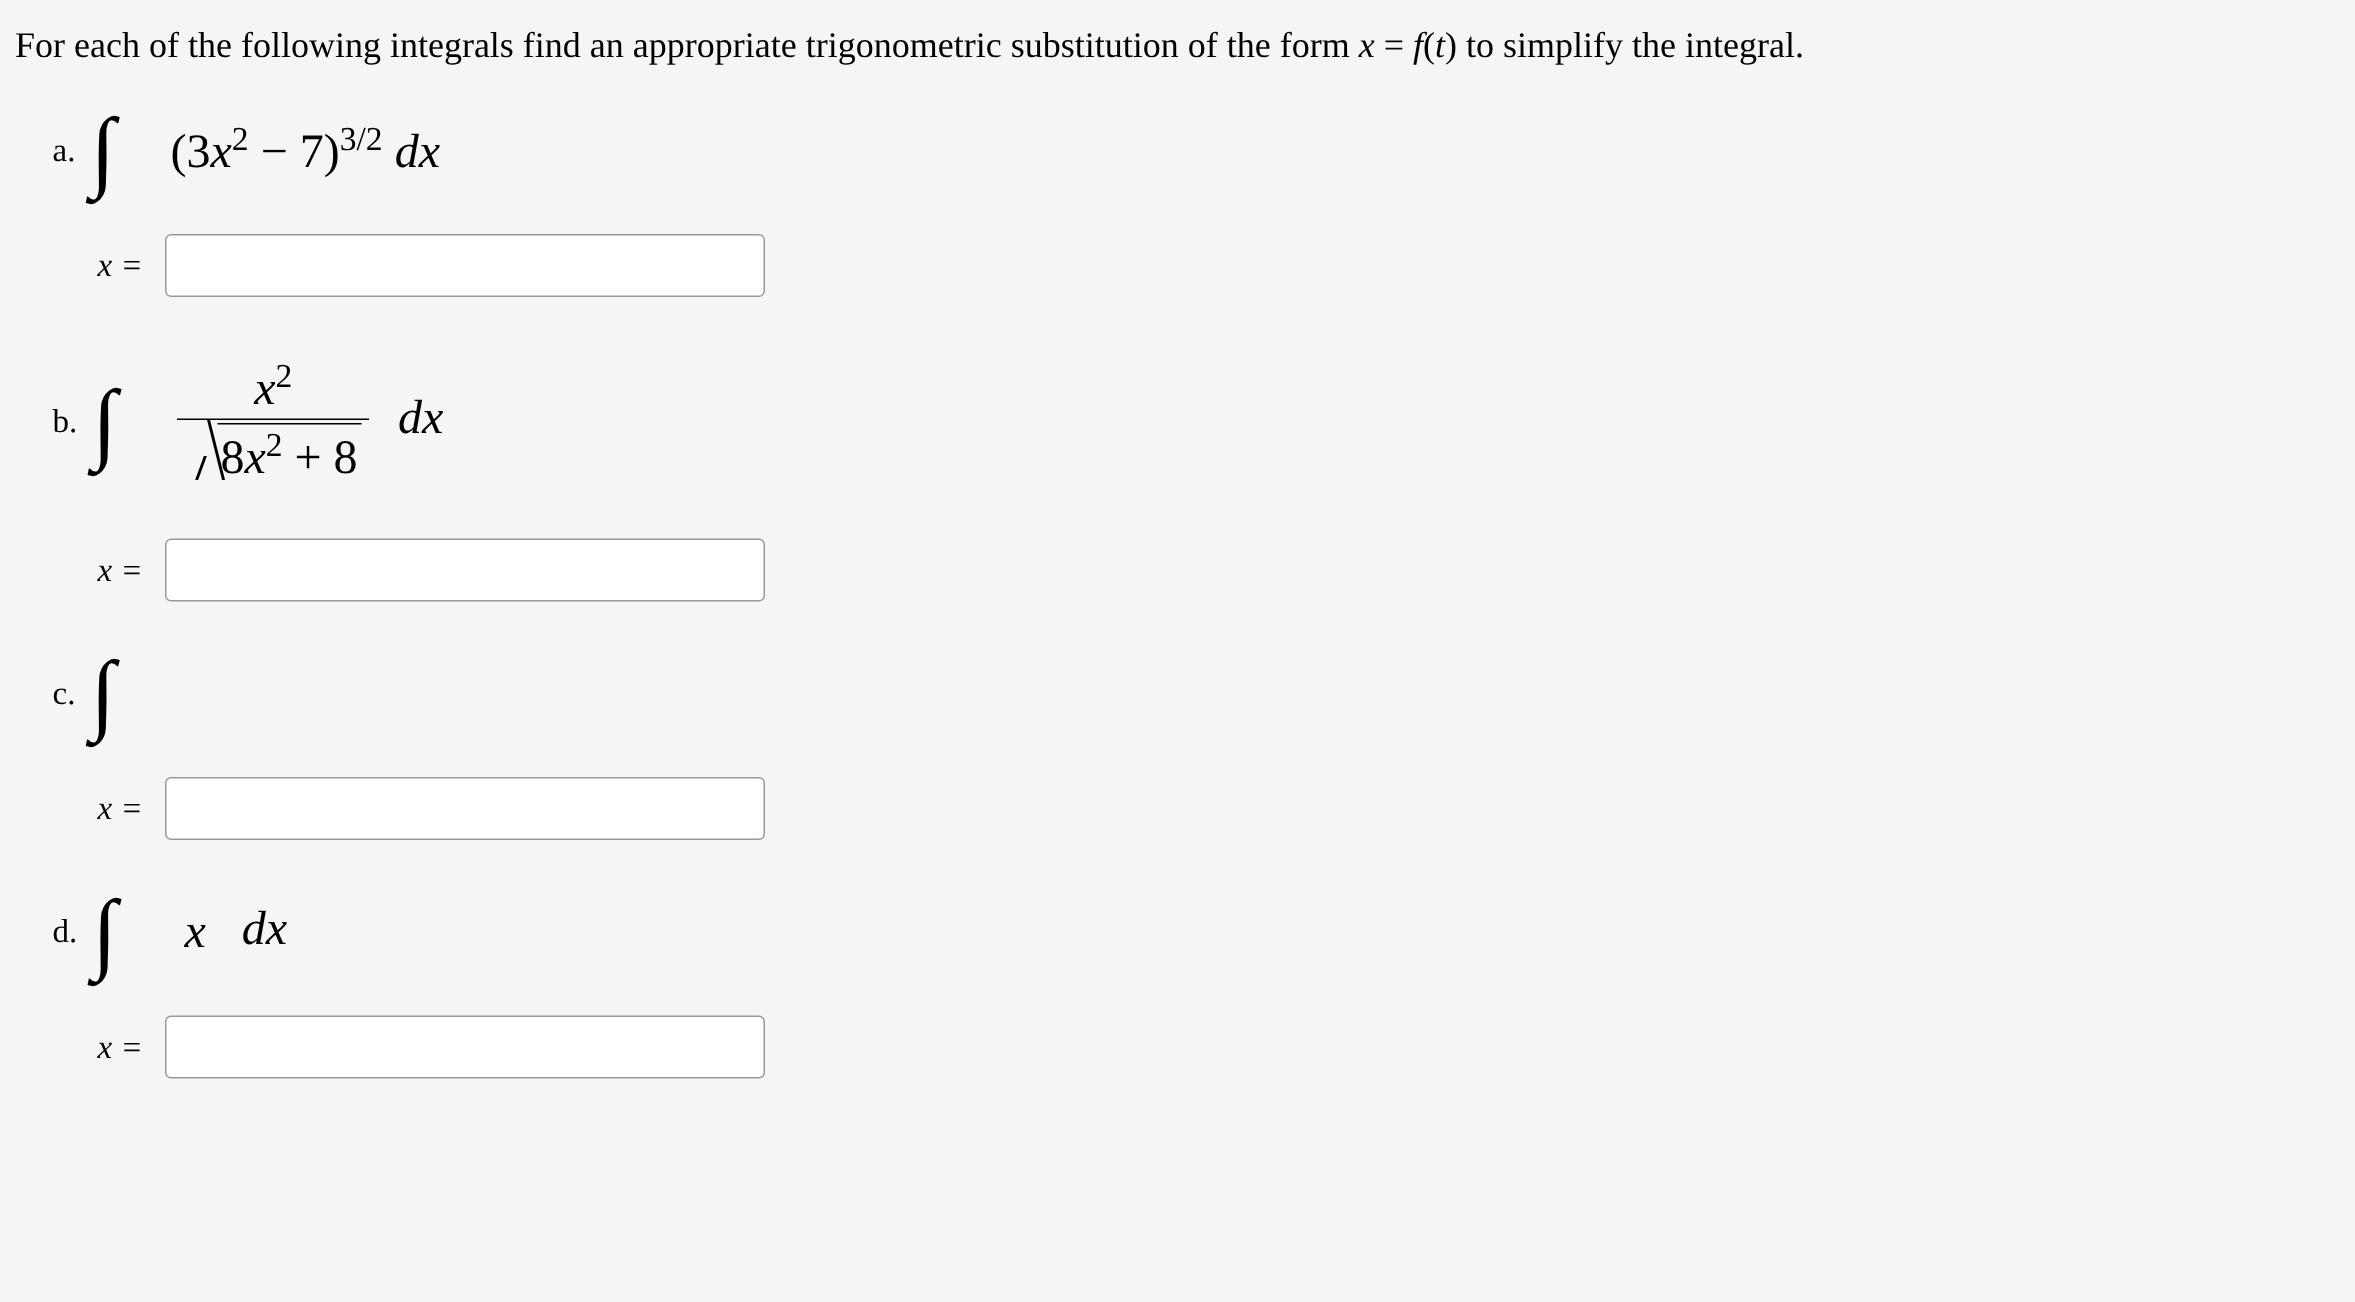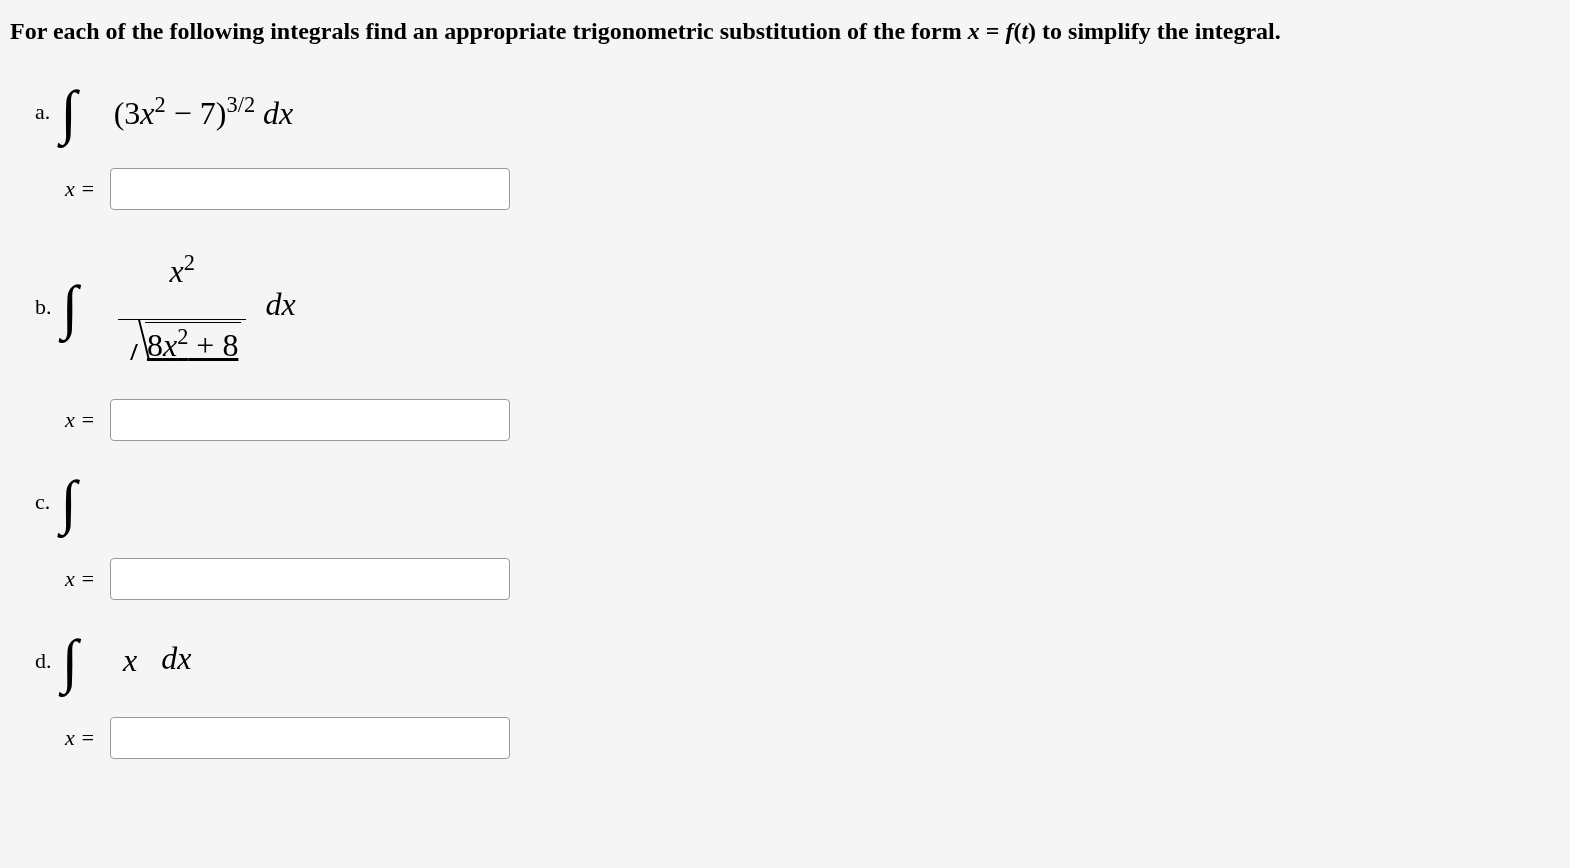--- a/index.html
+++ b/index.html
@@ -9,23 +9,22 @@
     }
     body {
       font-family: 'Times New Roman', serif;
       font-size: 22px;
       background: #f5f5f5;
       padding: 15px 10px;
       width: 1570px;
     }
     .instruction {
       font-size: 24px;
-      margin-bottom: 42px;
+      margin-bottom: 30px;
       line-height: 1.4;
-      font-weight: bold;
     }
     .problem {
       margin-left: 25px;
       margin-bottom: 30px;
     }
     .problem-row {
       display: flex;
       align-items: center;
       margin-bottom: 35px;
     }
@@ -63,21 +62,20 @@
       background: #fff;
       font-size: 18px;
       padding: 5px 10px;
     }
     .frac {
       display: inline-flex;
       flex-direction: column;
       align-items: center;
       vertical-align: middle;
       margin: 0 3px;
-      gap: 28px;
     }
     .frac-num {
       padding: 0 5px 2px 5px;
     }
     .frac-den {
       border-top: 1.5px solid #000;
       padding: 2px 5px 0 5px;
     }
     .sup {
       font-size: 0.7em;
@@ -87,21 +85,20 @@
       font-style: italic;
     }
     .expr {
       font-size: 32px;
       margin-left: 32px;
     }
     .radical-body {
       border-top: 1.5px solid #000;
       padding: 1px 3px 0 2px;
       display: inline-block;
-      text-decoration: underline;
     }
     .large-radical {
       display: inline-block;
       position: relative;
       padding-left: 22px;
     }
     .large-radical::before {
       content: '';
       position: absolute;
       left: 0;

